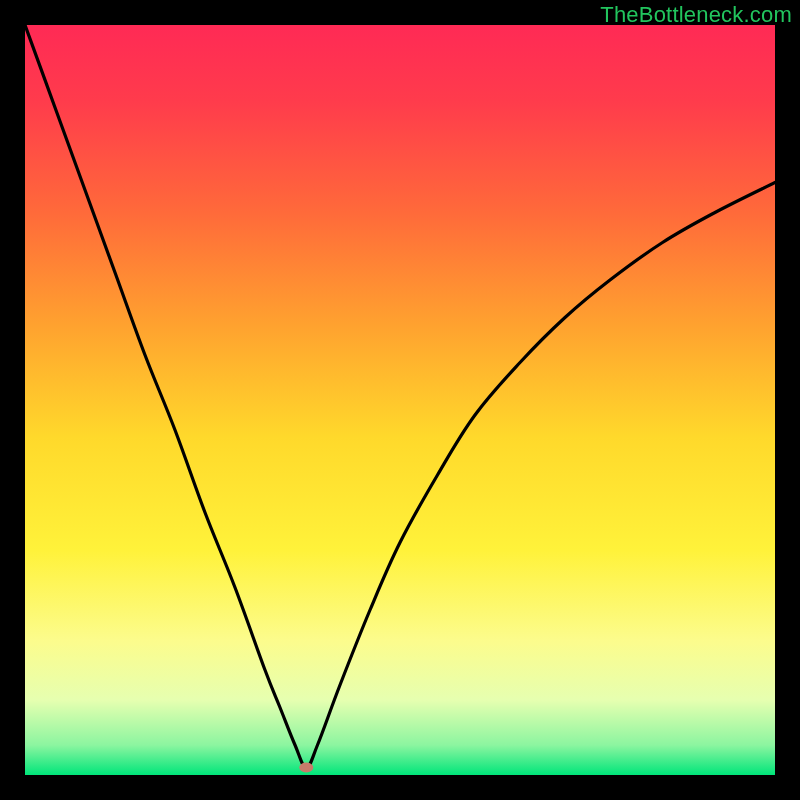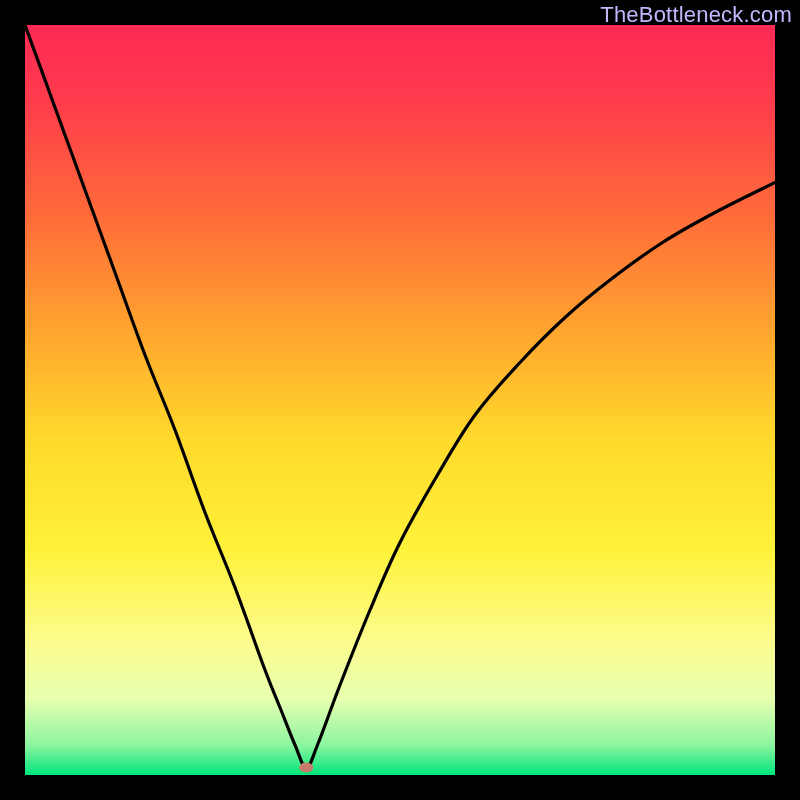--- a/index.html
+++ b/index.html
@@ -22,21 +22,21 @@
     left: 25px;
     top: 25px;
     width: 750px;
     height: 750px;
     overflow: hidden;
   }
   .watermark {
     position: absolute;
     top: 2px;
     right: 8px;
-    color: #c4b5fd;
+    color: #22c55e;
     font-size: 22px;
     letter-spacing: 0.2px;
     font-weight: 500;
     user-select: none;
   }
   svg { display: block; }
 </style>
 </head>
 <body>
 

